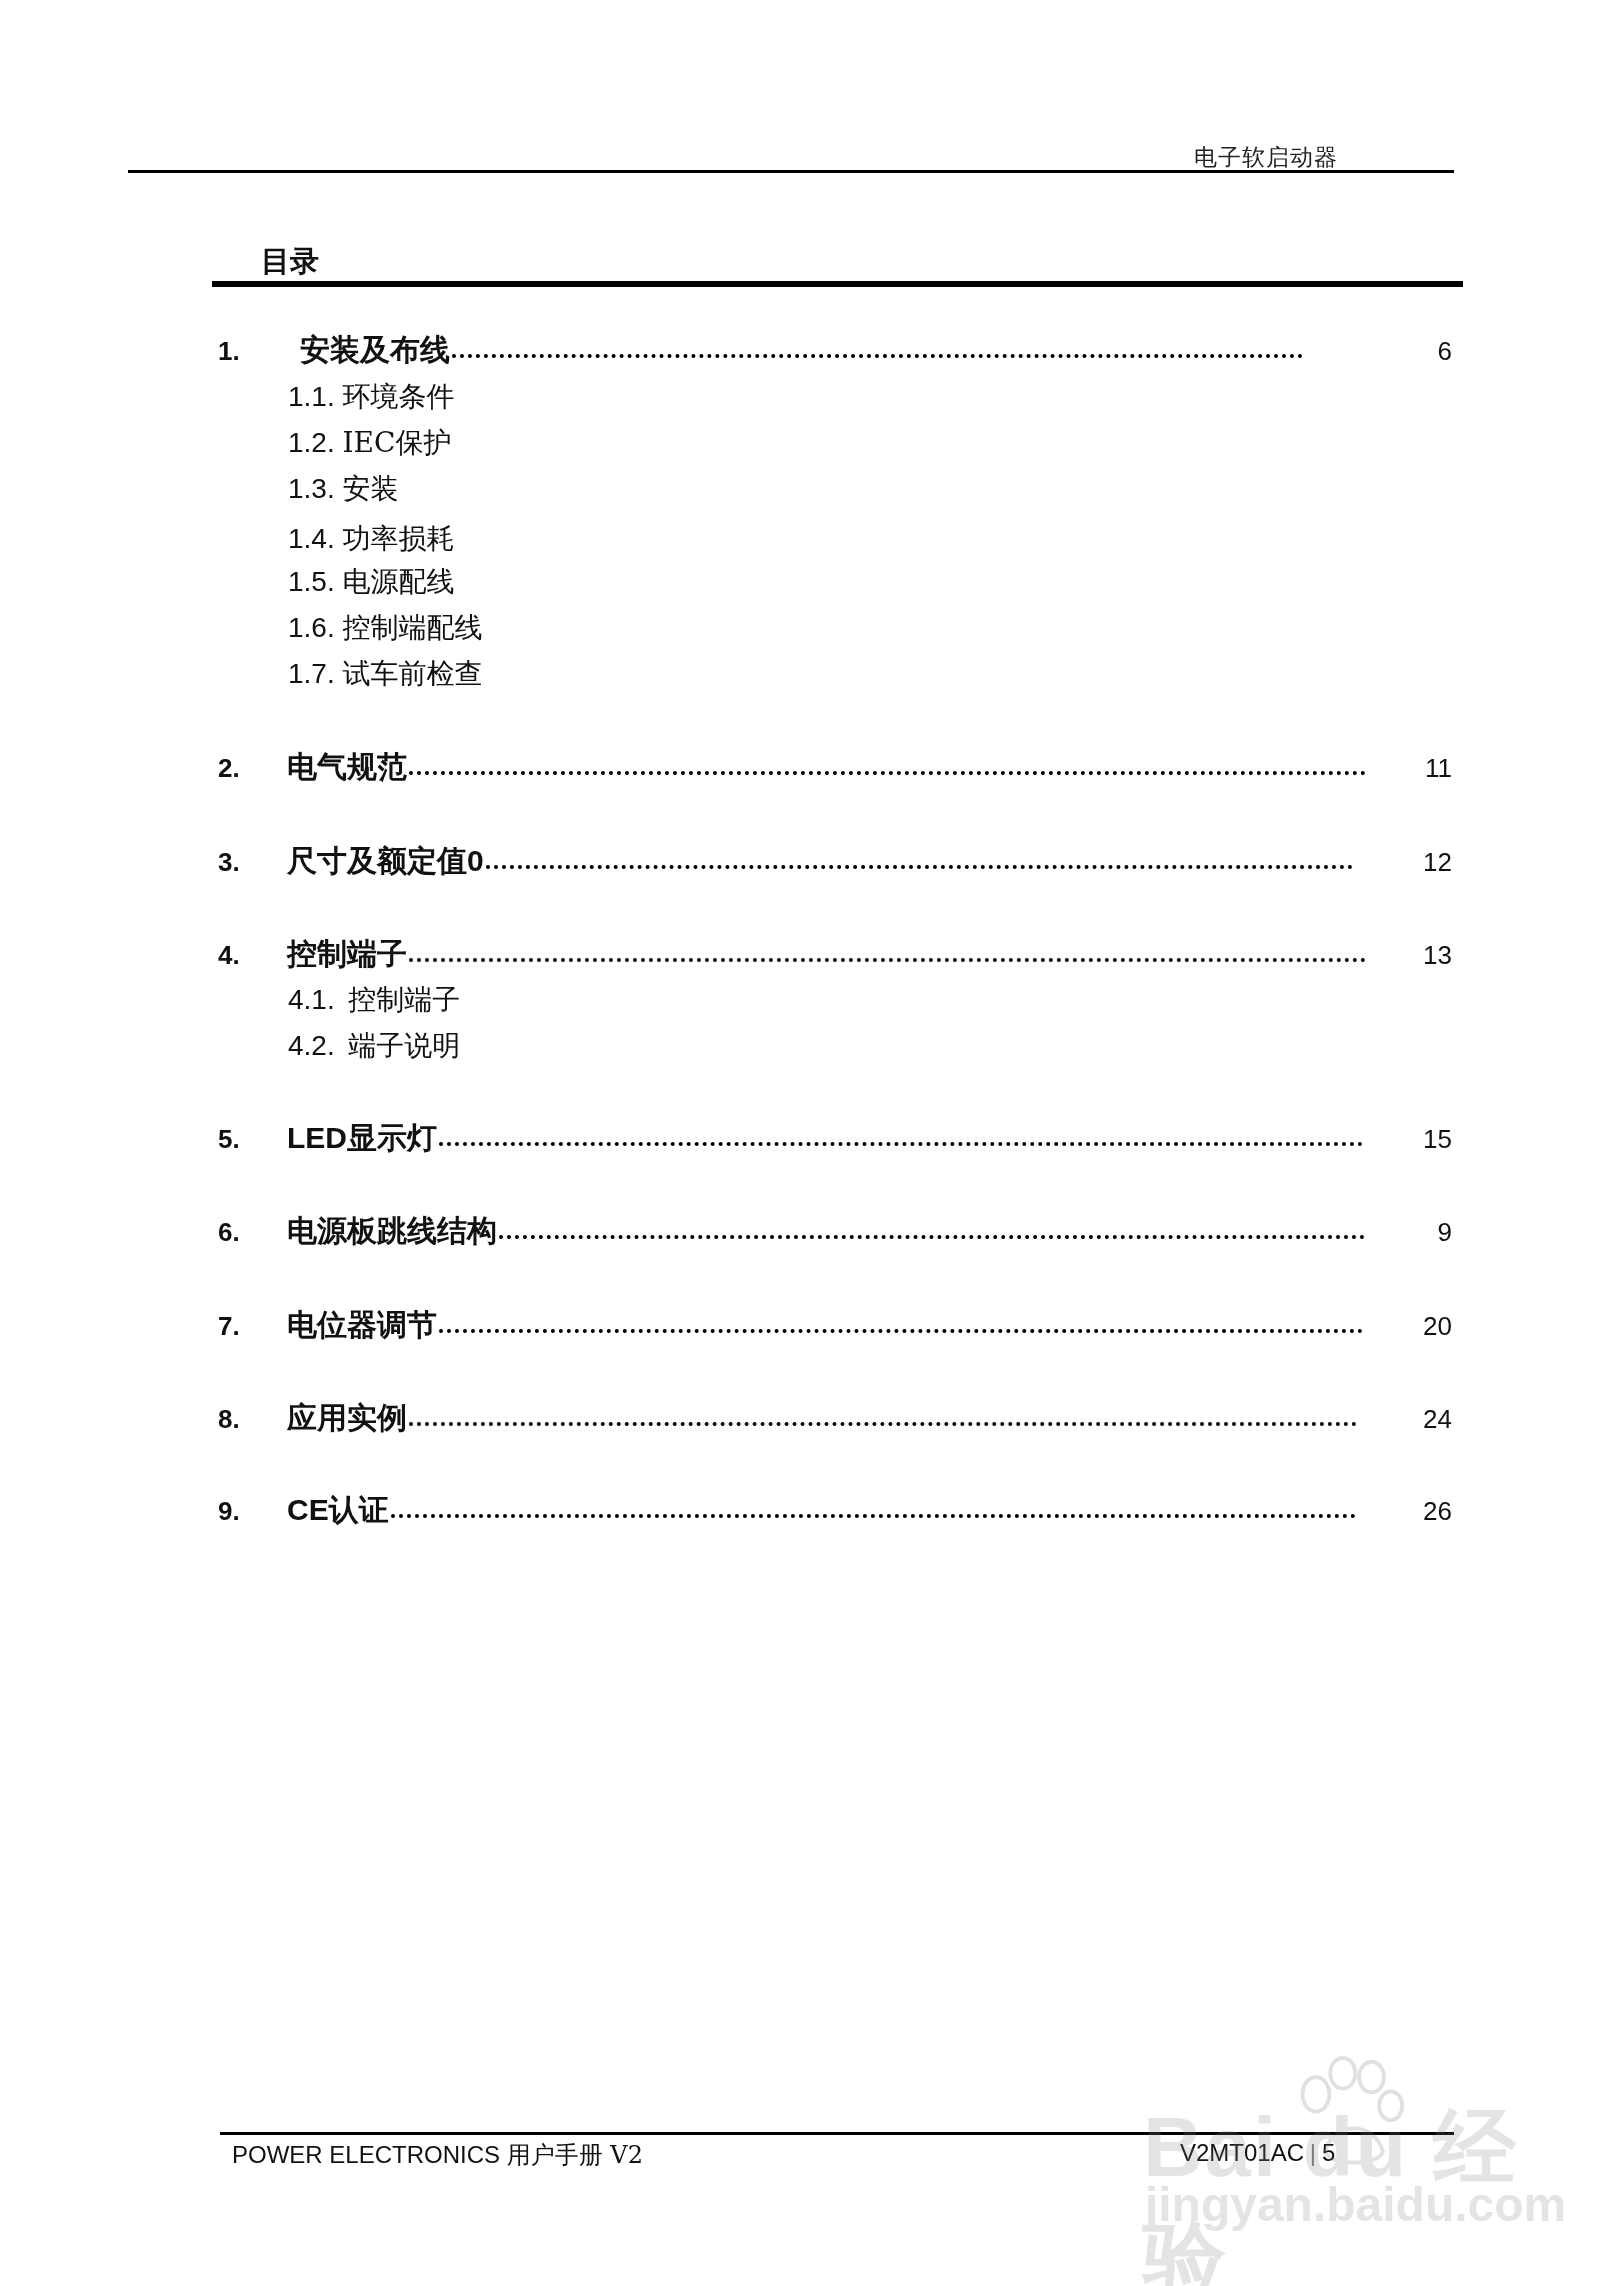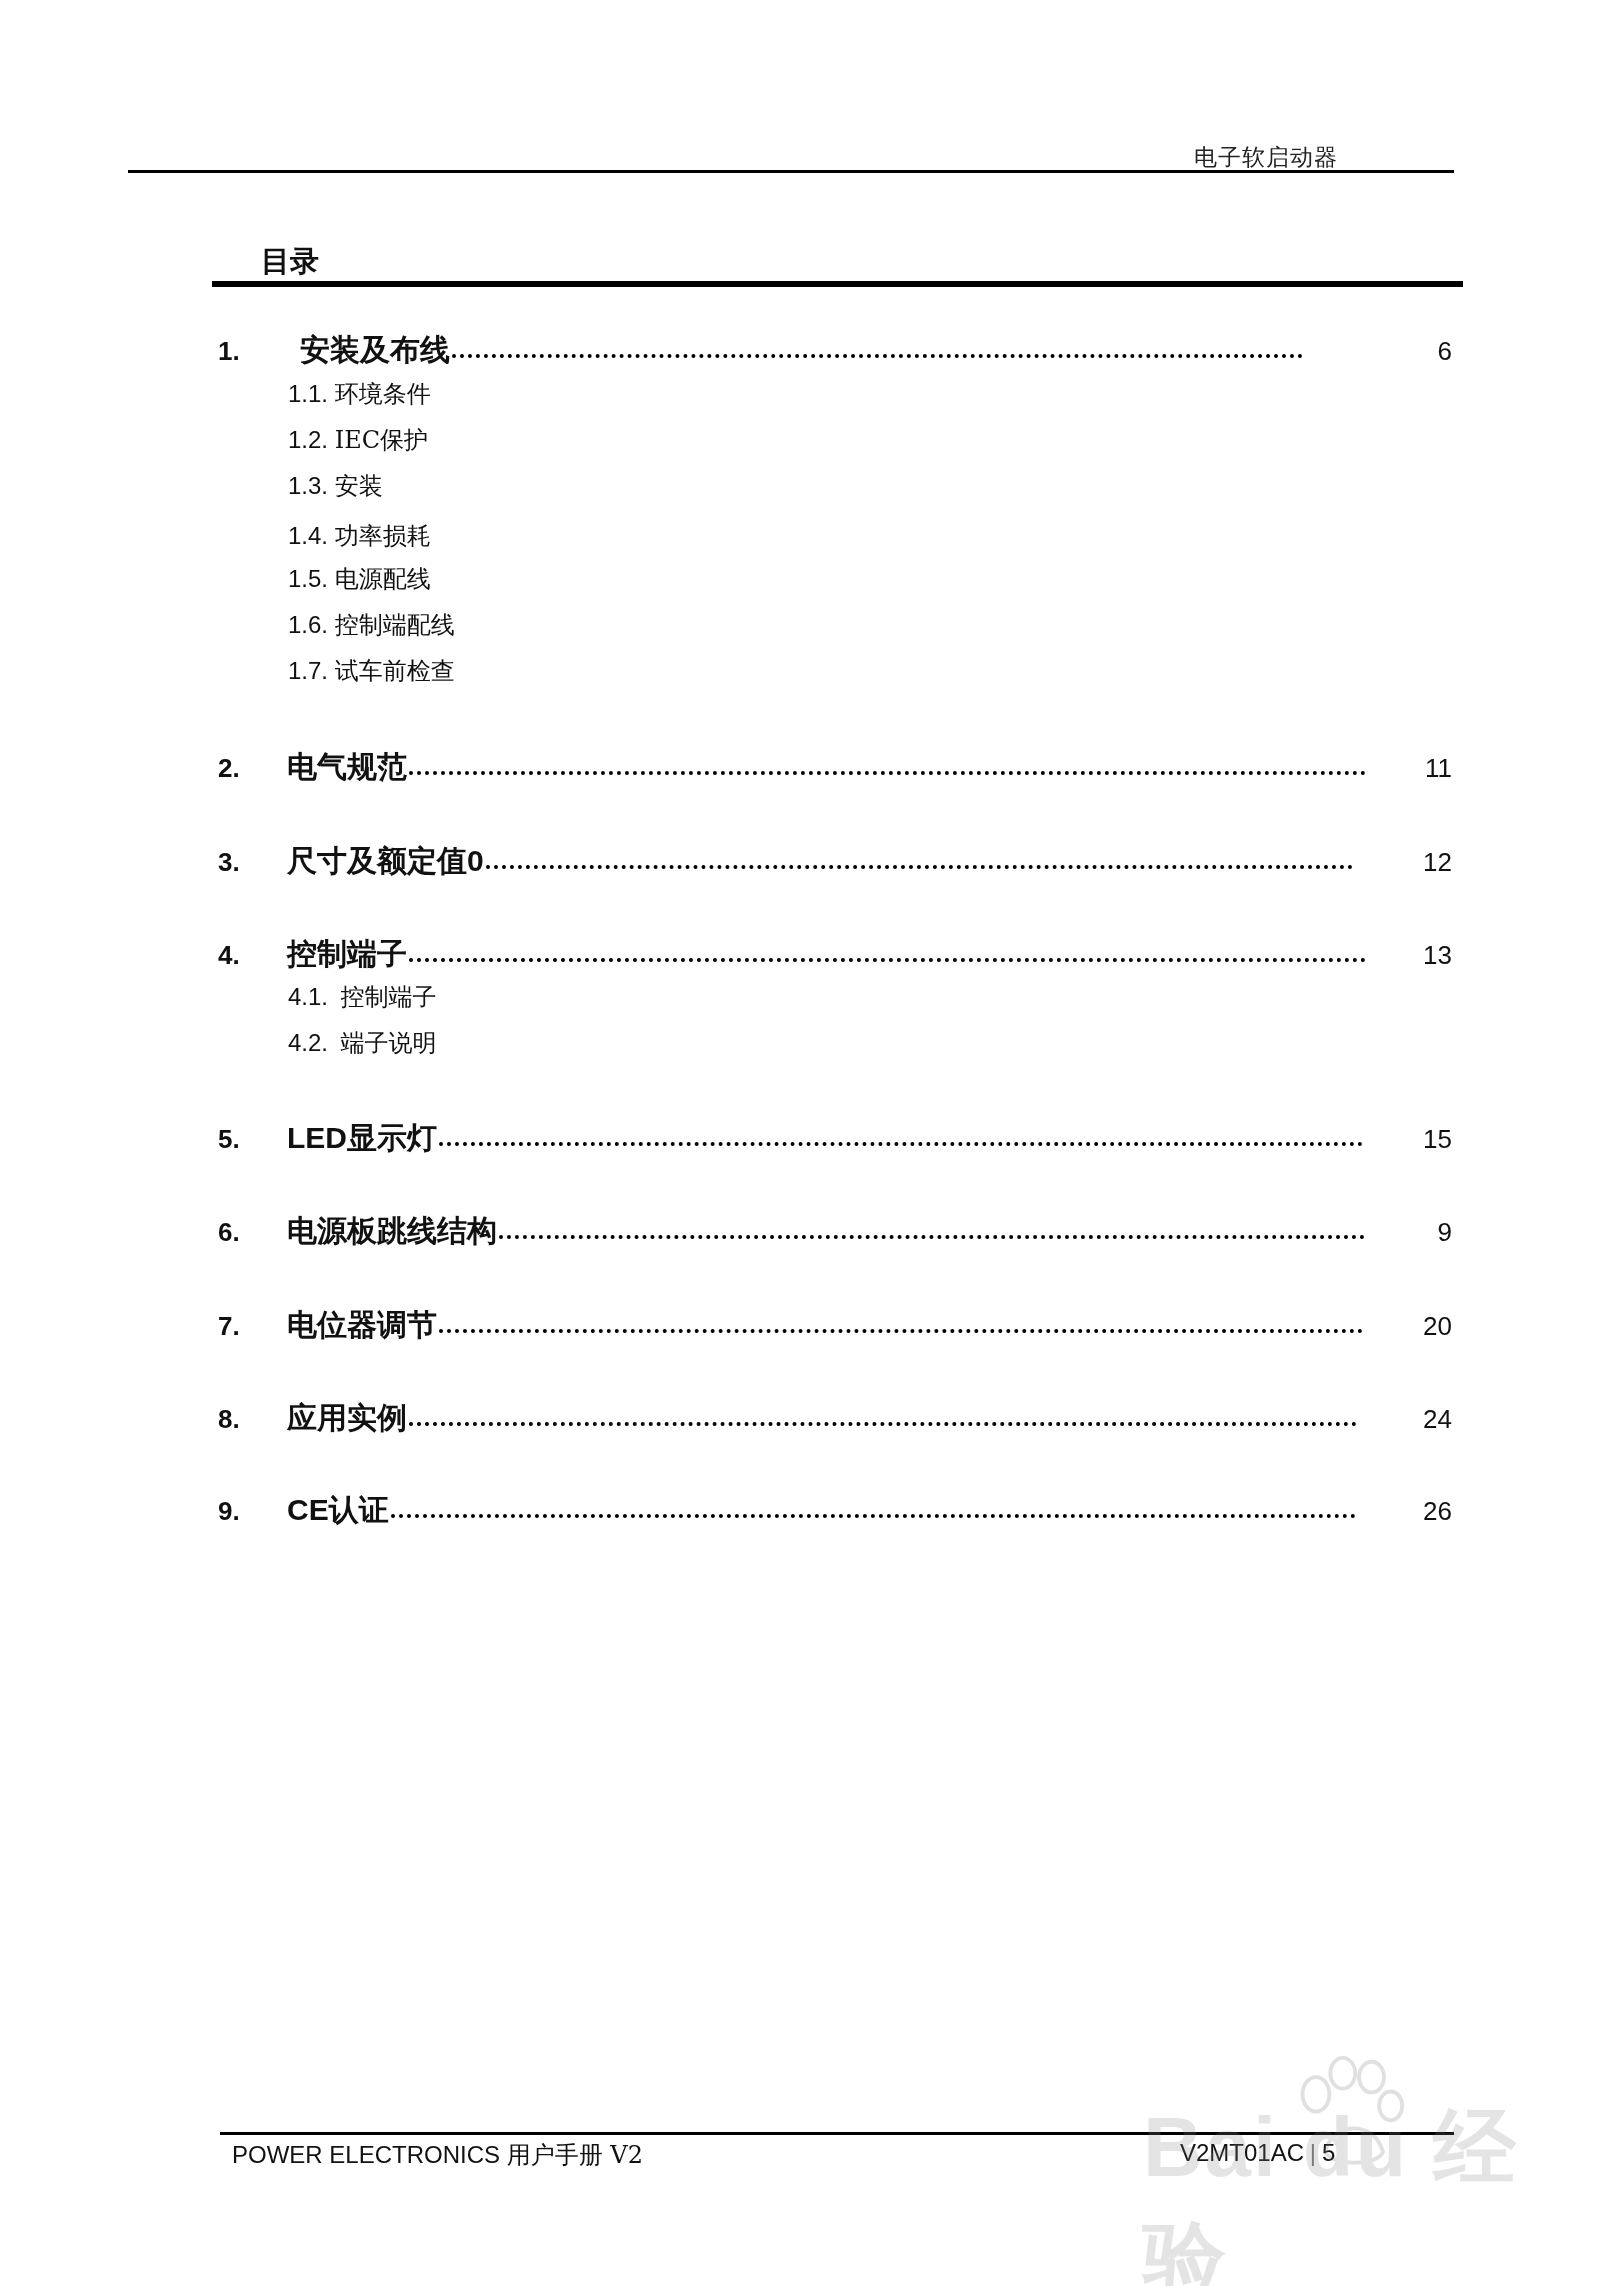--- a/index.html
+++ b/index.html
@@ -19,21 +19,21 @@
     .row { position: absolute; left: 218px; width: 1234px; height: 38px; display: flex; align-items: baseline; }
     .row .num { width: 69px; font-size: 26px; font-weight: bold; flex: none; }
     .row .num.wide { width: 82px; }
     .row .title { font-size: 30px; font-weight: bold; white-space: nowrap; flex: none; }
     .row .leader {
       flex: 1 1 auto; margin-left: 1.9px; margin-right: 0; overflow: hidden;
       border-bottom: 4.8px dotted #000; height: 0; align-self: flex-end; margin-bottom: 9.6px;
     }
     .row .page { width: 120px; text-align: right; font-size: 26px; flex: none; }
 
-    .sub { position: absolute; left: 288px; font-size: 24px; white-space: nowrap; color: #111; }
+    .sub { position: absolute; left: 288px; font-size: 28px; white-space: nowrap; color: #111; }
     .sub .cjk { font-family: "DejaVu Serif", "Liberation Serif", serif; font-weight: normal; }
 
     .footer-line { left: 220px; top: 2132px; width: 1234px; height: 2.9px; background: #000; }
     .footer-left { left: 232px; top: 2139px; font-size: 24px; }
     .footer-left .cjk { font-family: "DejaVu Serif", serif; text-align: right; }
     .footer-right { left: 1180px; top: 2139px; font-size: 24px; }
     .footer-right .sep { color: #777; padding: 0 5.8px; }
 
     .watermark { left: 1143px; top: 2056px; width: 403px; height: 192px; opacity: 0.22; pointer-events: none; }
     .watermark .wm-big { position: absolute; left: 0; top: 37px; font-size: 83px; font-weight: bold; color: #888; letter-spacing: 1.9px; }
@@ -160,14 +160,15 @@
   <svg style="position:absolute;left:144px;top:0" width="125" height="115" viewBox="0 0 130 120">
     <g fill="none" stroke="#777" stroke-width="4">
       <ellipse cx="30" cy="40" rx="14" ry="18"></ellipse>
       <ellipse cx="58" cy="18" rx="13" ry="16"></ellipse>
       <ellipse cx="88" cy="22" rx="13" ry="16"></ellipse>
       <ellipse cx="108" cy="52" rx="12" ry="15"></ellipse>
       <path d="M40 100 C 45 70, 90 65, 100 100 C 95 115, 45 115, 40 100 Z"></path>
     </g>
   </svg>
   <div class="wm-big">Bai du 经验</div>
+  <div class="wm-small">jingyan.baidu.com</div>
 </div>
 
 
 </body></html>

